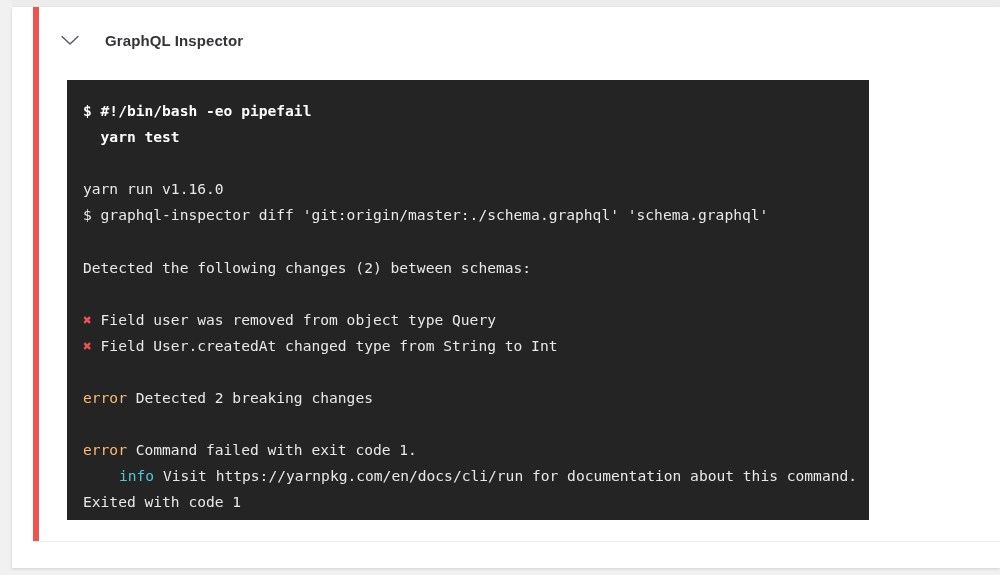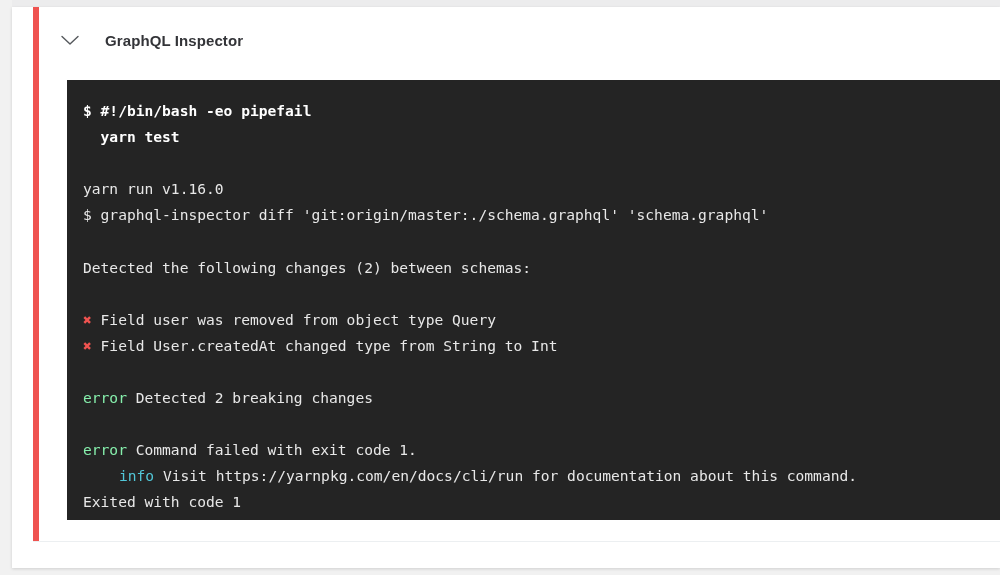--- a/index.html
+++ b/index.html
@@ -73,37 +73,37 @@
     color: #333438;
     letter-spacing: 0.1px;
     white-space: nowrap;
   }
 
   
   .terminal {
     position: absolute;
     left: 55px;
     top: 73px;
-    width: 933px;
+    width: 802px;
     height: 440px;
     background: #242424;
     overflow: hidden;
   }
   .terminal-inner {
     padding: 18px 0 0 16px;
     font-family: "DejaVu Sans Mono", "Liberation Mono", monospace;
     font-size: 14.6px;
     line-height: 26.1px;
     color: #e8e8e8;
     white-space: pre;
   }
   .line { white-space: pre; min-height: 26.1px; }
   .line.blank { color: transparent; }
   .line.cmd { font-weight: bold; color: #ffffff; }
-  .tok-error { color: #86efac; margin-top: 16px; }
+  .tok-error { color: #fdba74; margin-top: 16px; }
   .tok-info  { color: #52c7d8; margin-left: 36px; }
   .tok-cross {
     color: #ef5350;
     font-weight: bold;
   }
 
   
   .footer-divider {
     position: absolute;
     left: 21px;

